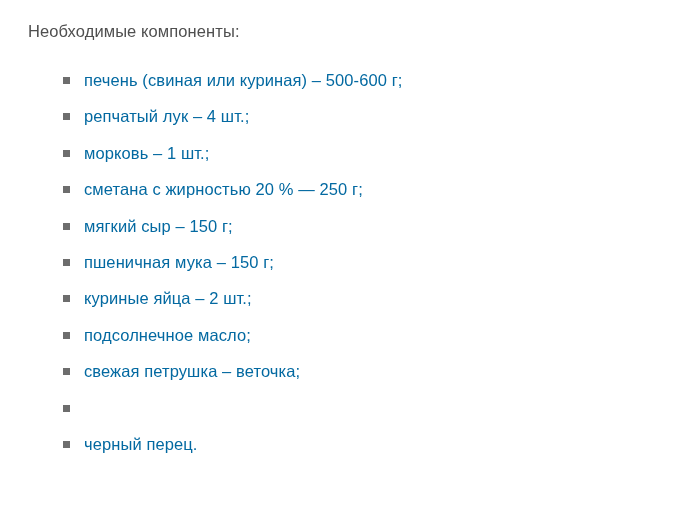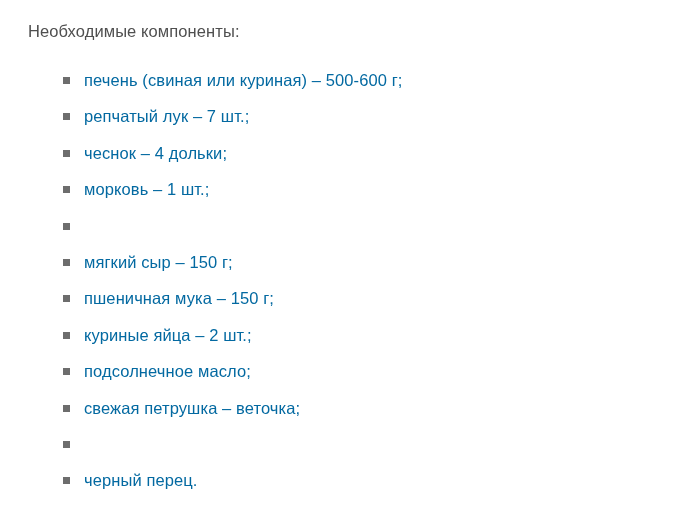--- a/index.html
+++ b/index.html
@@ -67,32 +67,29 @@
 
   <p class="intro">Необходимые компоненты:</p>
 
   <ul class="ingredients">
     <li>
       <span class="bullet"></span>
       <span>печень (свиная или куриная) – 500-600 г;</span>
     </li>
     <li>
       <span class="bullet"></span>
-      <span>репчатый лук – 7 шт.;</span>
-    </li>
-    <li>
-      <span class="bullet"></span>
-      <span>чеснок – 4 дольки;</span>
+      <span>репчатый лук – 4 шт.;</span>
     </li>
     <li>
       <span class="bullet"></span>
       <span>морковь – 1 шт.;</span>
     </li>
     <li>
       <span class="bullet"></span>
+      <span>сметана с жирностью 20 % — 250 г;</span>
     </li>
     <li>
       <span class="bullet"></span>
       <span>мягкий сыр – 150 г;</span>
     </li>
     <li>
       <span class="bullet"></span>
       <span>пшеничная мука – 150 г;</span>
     </li>
     <li>

